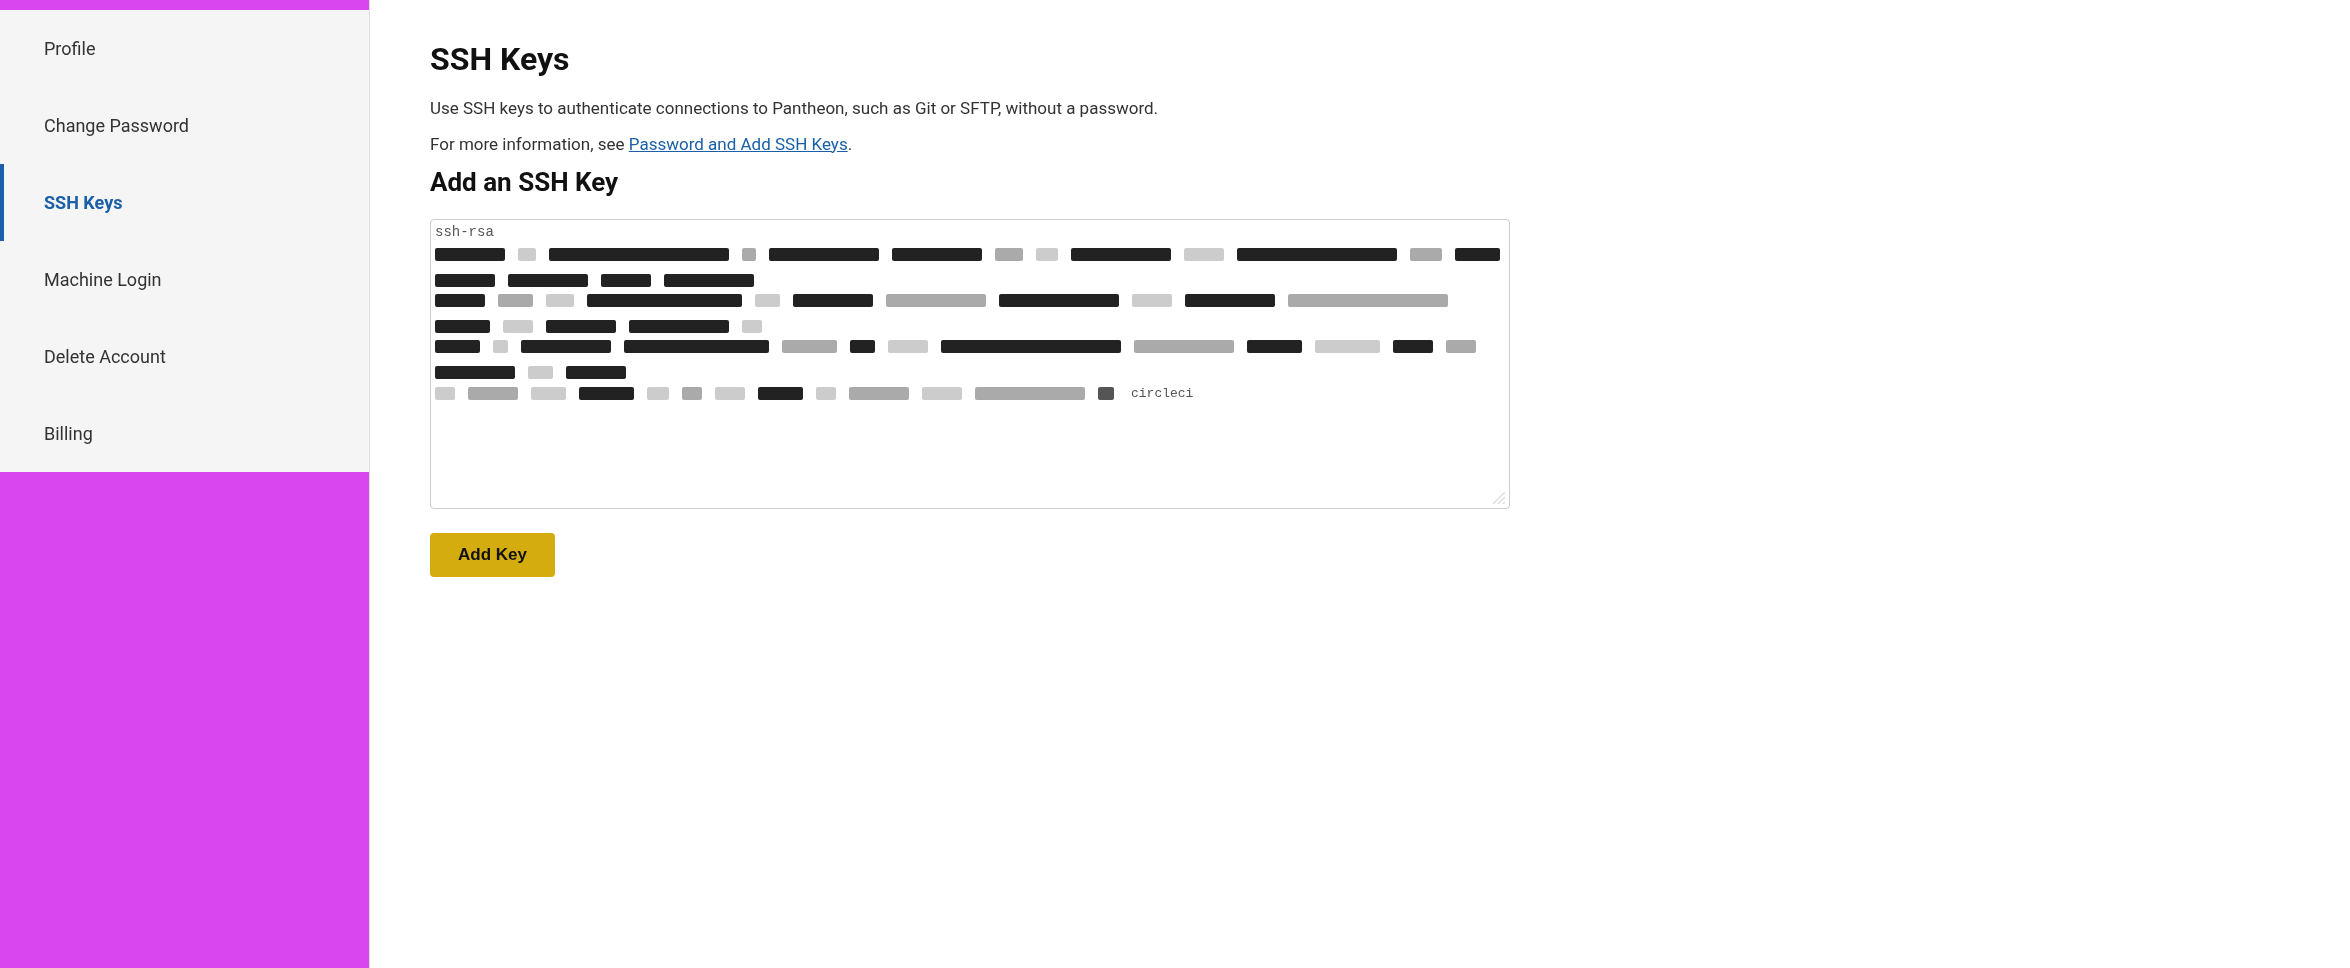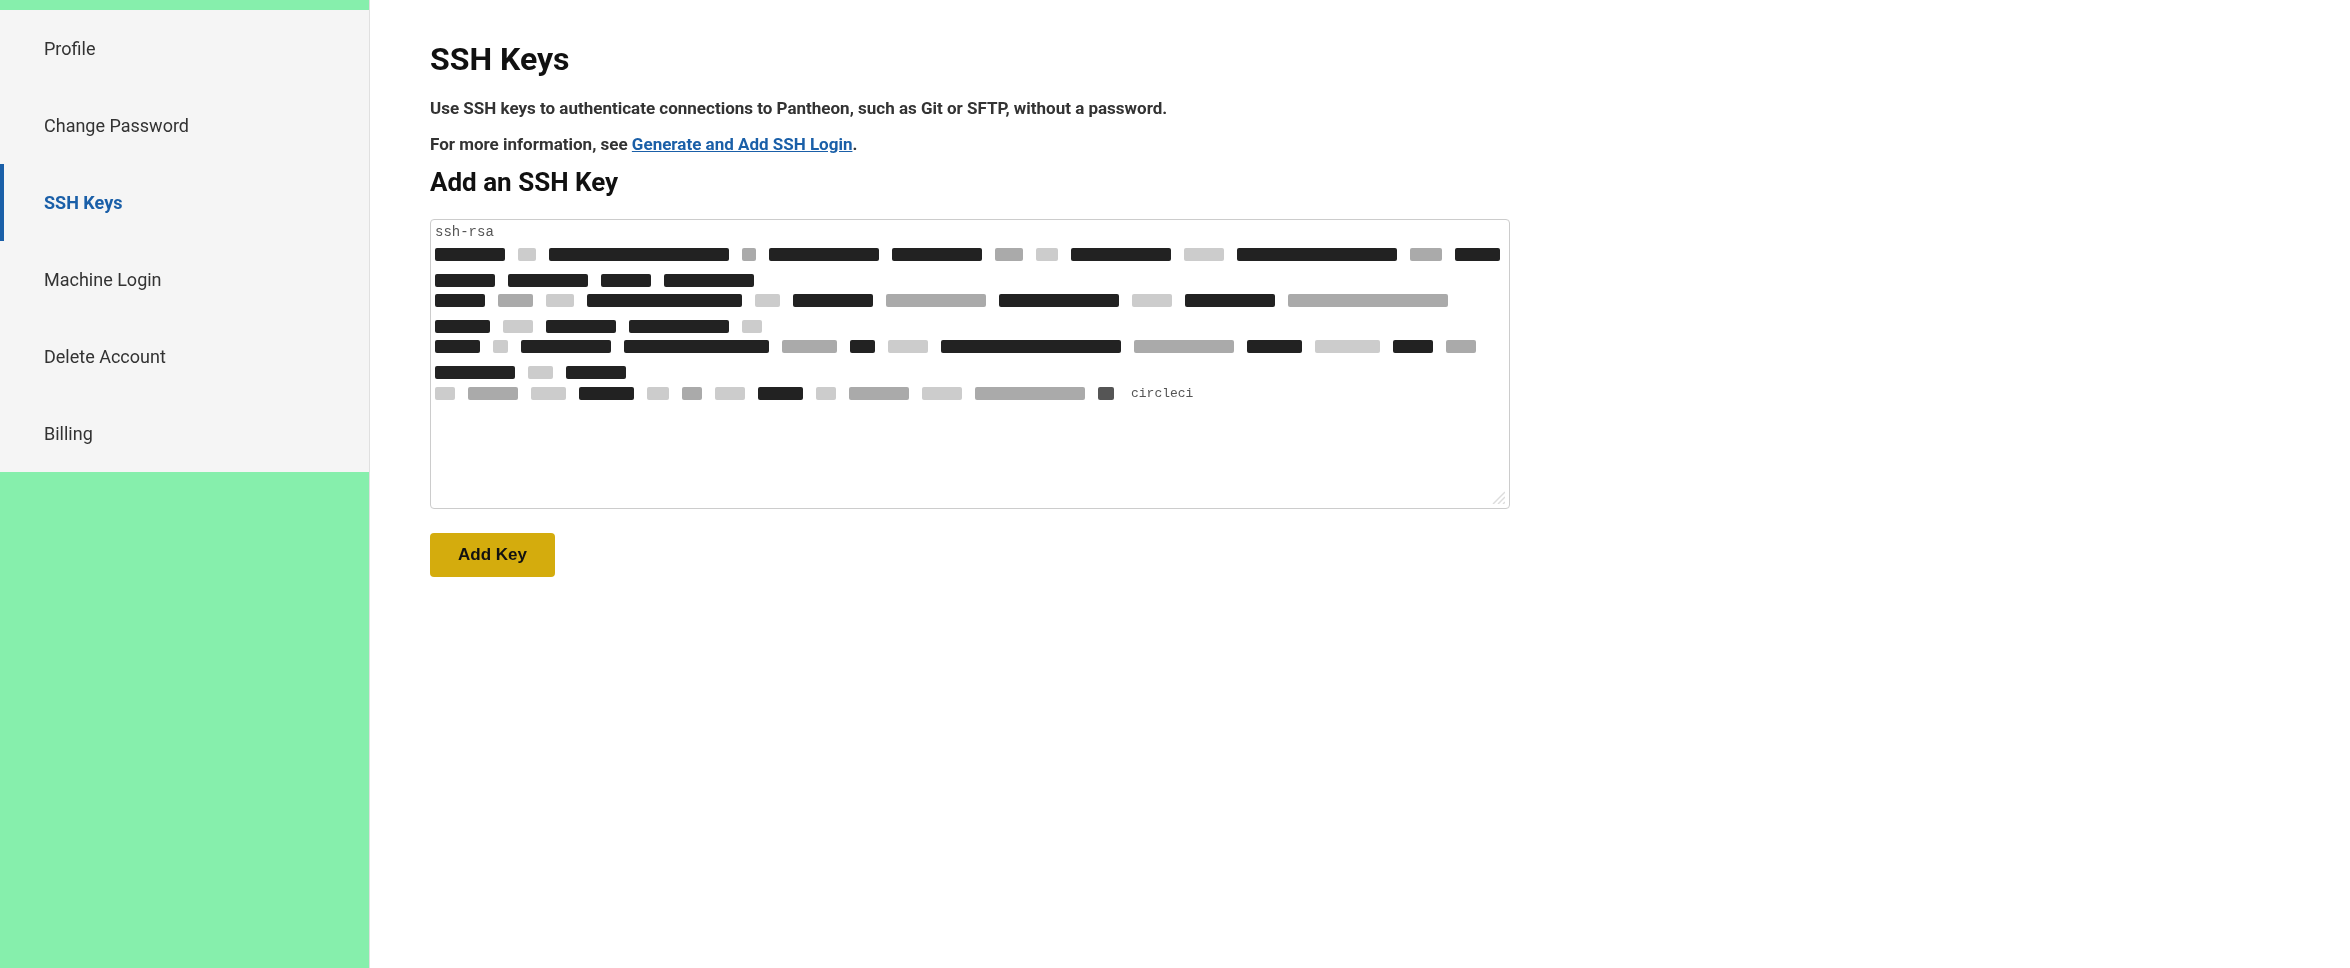--- a/index.html
+++ b/index.html
@@ -18,21 +18,21 @@
     .layout {
       display: flex;
       min-height: 968px;
       max-width: 2350px;
     }
 
     
     .sidebar {
       width: 370px;
       min-width: 370px;
-      background: #86efac;
+      background: #d946ef;
       border-right: 1px solid #e0e0e0;
       padding-top: 10px;
     }
 
     .sidebar-item {
       display: block;
       padding: 28px 40px;
       font-size: 18px;
       color: #333;
       text-decoration: none;
@@ -61,21 +61,20 @@
       font-weight: 700;
       color: #111;
       margin-bottom: 18px;
     }
 
     .description {
       font-size: 17px;
       color: #333;
       margin-bottom: 10px;
       line-height: 1.5;
-      font-weight: bold;
     }
 
     .description a {
       color: #1a5fa8;
       text-decoration: underline;
     }
 
     .section-title {
       font-size: 26px;
       font-weight: 700;
@@ -172,21 +171,21 @@
     <a class="sidebar-item">Billing</a>
   </nav>
 
   <main class="main">
 
     <h1 class="page-title">SSH Keys</h1>
 
     <p class="description">Use SSH keys to authenticate connections to Pantheon, such as Git or SFTP, without a password.</p>
 
     <p class="description">
-      <span>For more information, see </span><a href="#">Generate and Add SSH Login</a><span>.</span>
+      <span>For more information, see </span><a href="#">Password and Add SSH Keys</a><span>.</span>
     </p>
 
     <h2 class="section-title">Add an SSH Key</h2>
 
     
     <div class="redacted-content">
 
       <div class="redacted-line-0">ssh-rsa</div>
 
       <div class="redacted-row">

